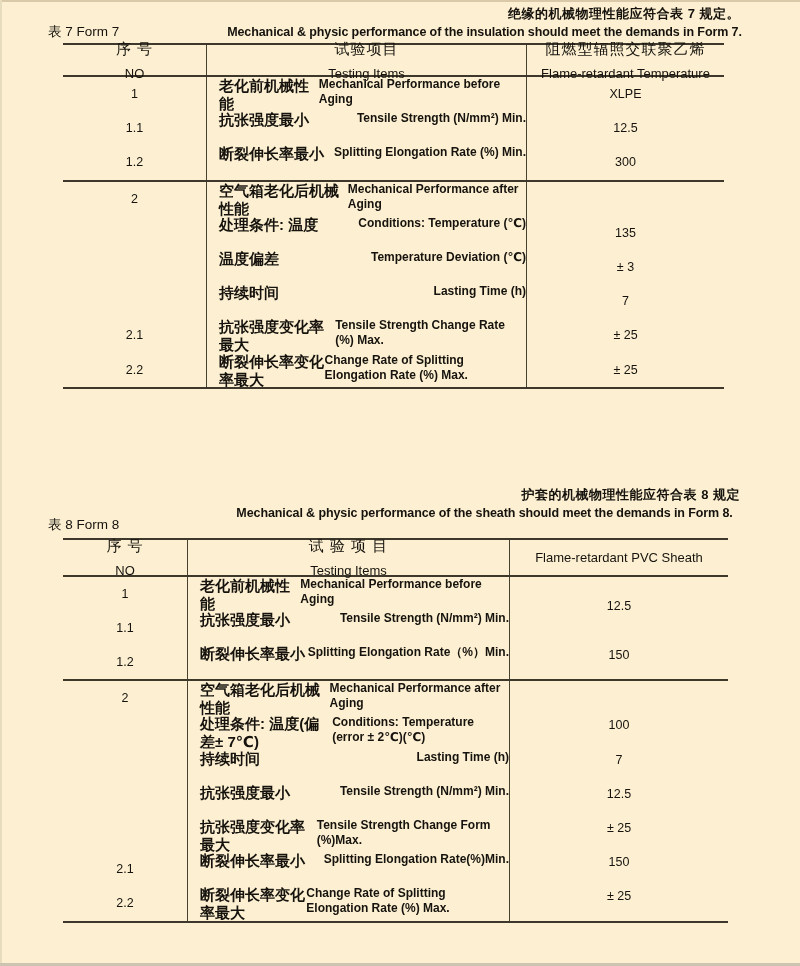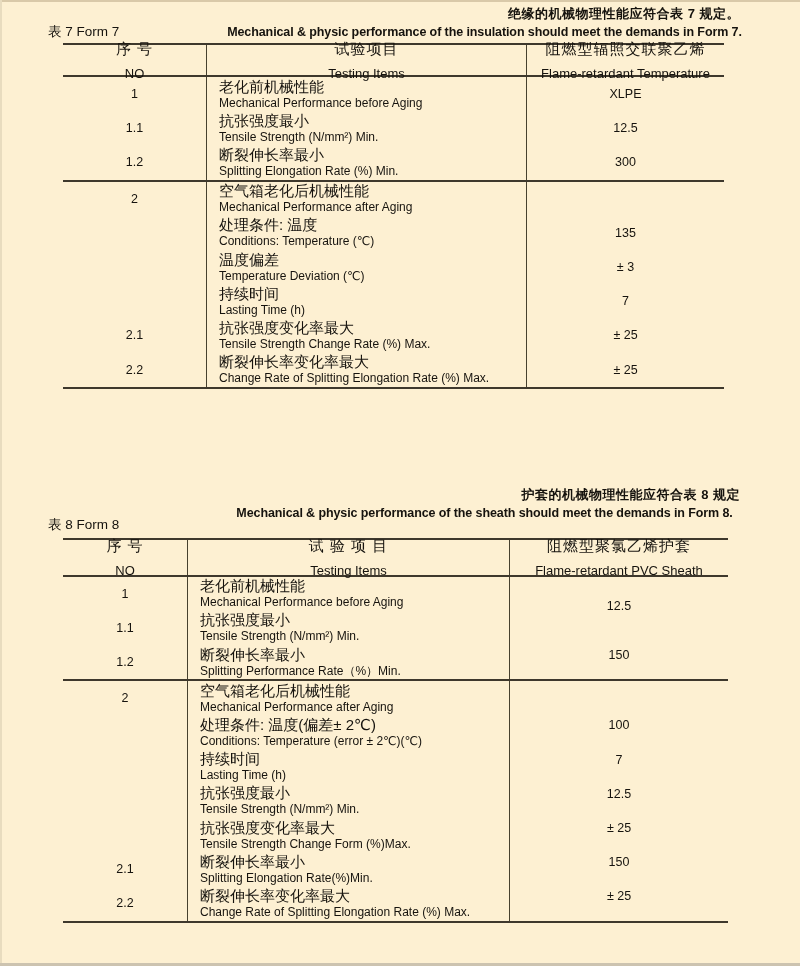--- a/index.html
+++ b/index.html
@@ -45,21 +45,21 @@
   .t8 .col-item{width:322px;flex:0 0 322px;}
   .t8 .col-val{width:218px;flex:0 0 218px;}
   .col-no,.col-item{border-right:1px solid #47412f;}
 
   .sec2{border-top:2px solid #3e382c;}
   .tr{display:flex;}
   .t7 .tr{height:34.2px;}
   .t8 .tr{height:34.2px;}
   .td{box-sizing:border-box;}
   .td.no{display:flex;align-items:center;justify-content:center;font-size:12.5px;}
-  .td.item{padding-left:12px;display:flex;flex-direction:column;justify-content:center;}
+  .td.item{padding-left:12px;display:flex;flex-direction:row;justify-content:space-between;font-weight:bold;}
   .item .cn{font-size:15px;line-height:18px;}
   .item .en{font-size:12px;line-height:15px;}
   .td.val{display:flex;align-items:center;justify-content:center;font-size:12.5px;}
   .t8 .td.val{align-items:flex-start;padding-top:3px;line-height:15px;}
   .t8 .td.val.up{transform:translateY(-15px);}
 </style>
 </head>
 <body>
 
 <div class="edge-top"></div>
@@ -176,21 +176,20 @@
   <div class="thead">
     <div class="th col-no">
       <div class="hcn">序 号</div>
       <div class="hen">NO</div>
     </div>
     <div class="th col-item">
       <div class="hcn">试 验 项 目</div>
       <div class="hen">Testing Items</div>
     </div>
     <div class="th col-val">
-      <div class="hcn">阻燃型聚氯乙烯护套</div>
       <div class="hen">Flame-retardant PVC Sheath</div>
     </div>
   </div>
 
   <div class="tbody sec1">
     <div class="tr">
       <div class="td no col-no">1</div>
       <div class="td item col-item">
         <div class="cn">老化前机械性能</div>
         <div class="en">Mechanical Performance before Aging</div>
@@ -202,39 +201,39 @@
       <div class="td item col-item">
         <div class="cn">抗张强度最小</div>
         <div class="en">Tensile Strength (N/mm²) Min.</div>
       </div>
       <div class="td val col-val up">12.5</div>
     </div>
     <div class="tr">
       <div class="td no col-no">1.2</div>
       <div class="td item col-item">
         <div class="cn">断裂伸长率最小</div>
-        <div class="en">Splitting Performance Rate（%）Min.</div>
+        <div class="en">Splitting Elongation Rate（%）Min.</div>
       </div>
       <div class="td val col-val">150</div>
     </div>
   </div>
 
   <div class="tbody sec2">
     <div class="tr">
       <div class="td no col-no">2</div>
       <div class="td item col-item">
         <div class="cn">空气箱老化后机械性能</div>
         <div class="en">Mechanical Performance after Aging</div>
       </div>
       <div class="td val col-val"></div>
     </div>
     <div class="tr">
       <div class="td no col-no"></div>
       <div class="td item col-item">
-        <div class="cn">处理条件:  温度(偏差± 2℃)</div>
+        <div class="cn">处理条件:  温度(偏差± 7℃)</div>
         <div class="en">Conditions: Temperature (error ± 2℃)(℃)</div>
       </div>
       <div class="td val col-val">100</div>
     </div>
     <div class="tr">
       <div class="td no col-no"></div>
       <div class="td item col-item">
         <div class="cn">持续时间</div>
         <div class="en">Lasting Time (h)</div>
       </div>

